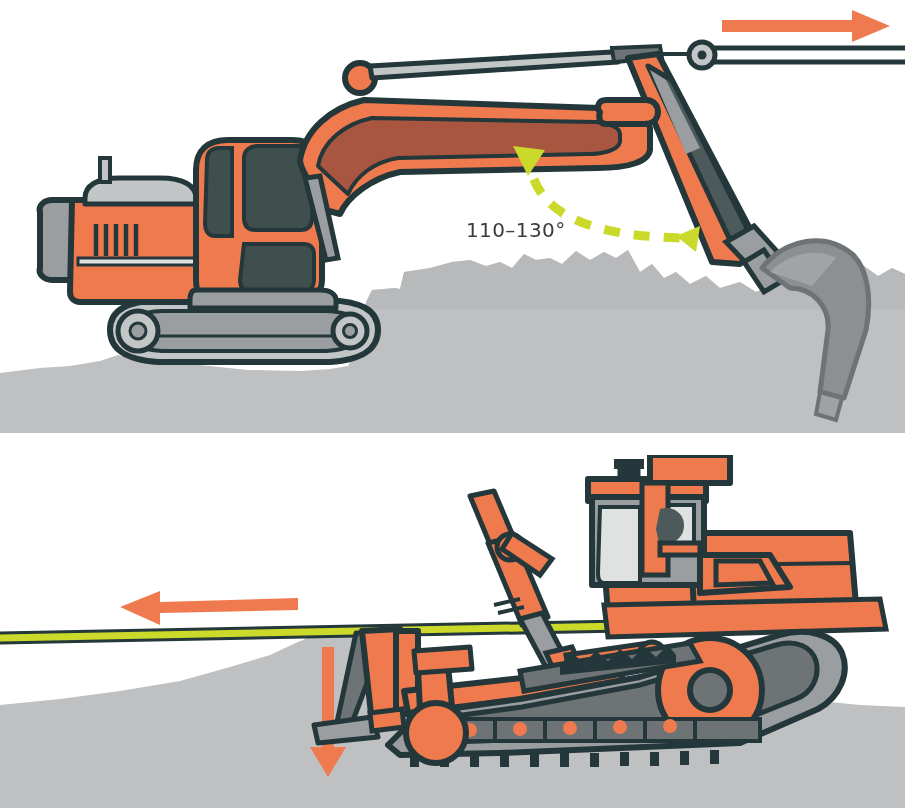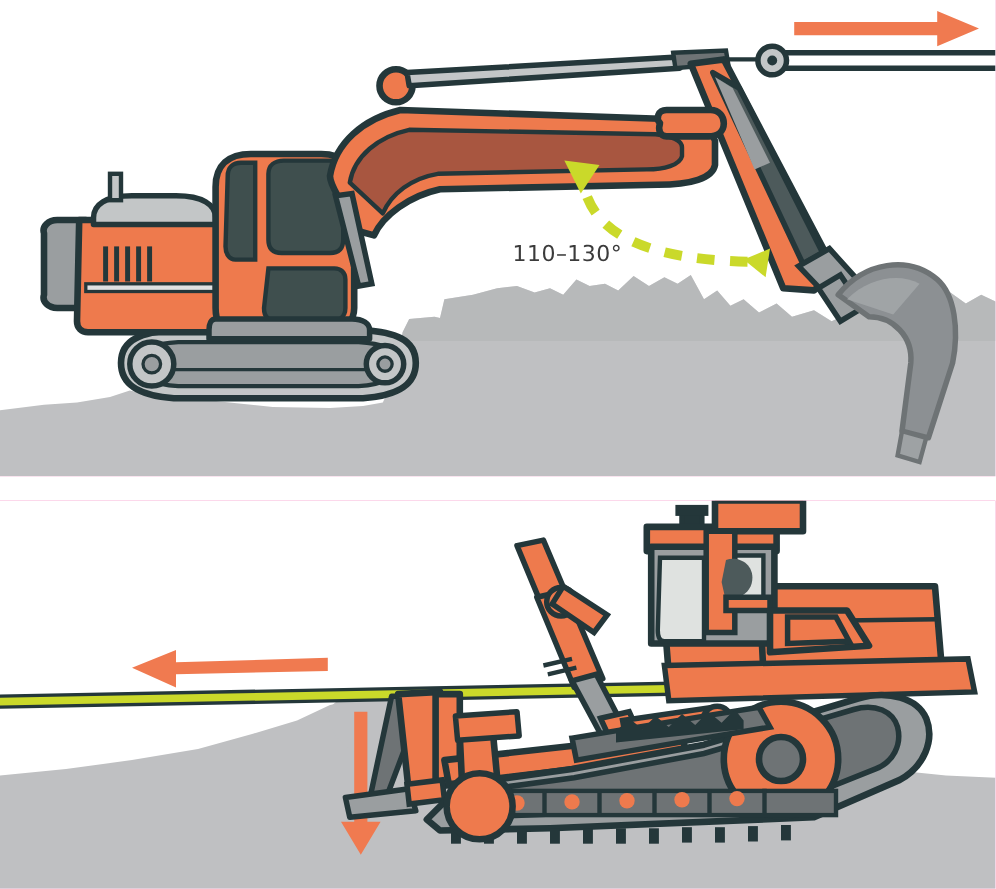--- a/index.html
+++ b/index.html
@@ -1,18 +1,18 @@
 <!DOCTYPE html>
 <html><head>
 <meta charset="utf-8">
 <style>
   html,body{margin:0;padding:0;background:#fff;}
   body{width:905px;height:808px;font-family:"Liberation Sans",sans-serif;overflow:hidden;}
   #stage{position:relative;width:905px;height:808px;background:#ffffff;}
-  .panel{position:absolute;left:0;width:905px;overflow:hidden;background:#f9a8d4;}
+  .panel{position:absolute;left:0;width:905px;overflow:hidden;background:#bef264;}
   #panel-top{top:0;height:433px;}
   #panel-bottom{top:455px;height:353px;}
   svg{display:block;}
   .angle-label{
     position:absolute;
     left:466px; top:218px;
     font-family:"DejaVu Sans","Liberation Sans",sans-serif;
     font-size:20px;
     letter-spacing:0.4px;
     color:#3b3b3b;

